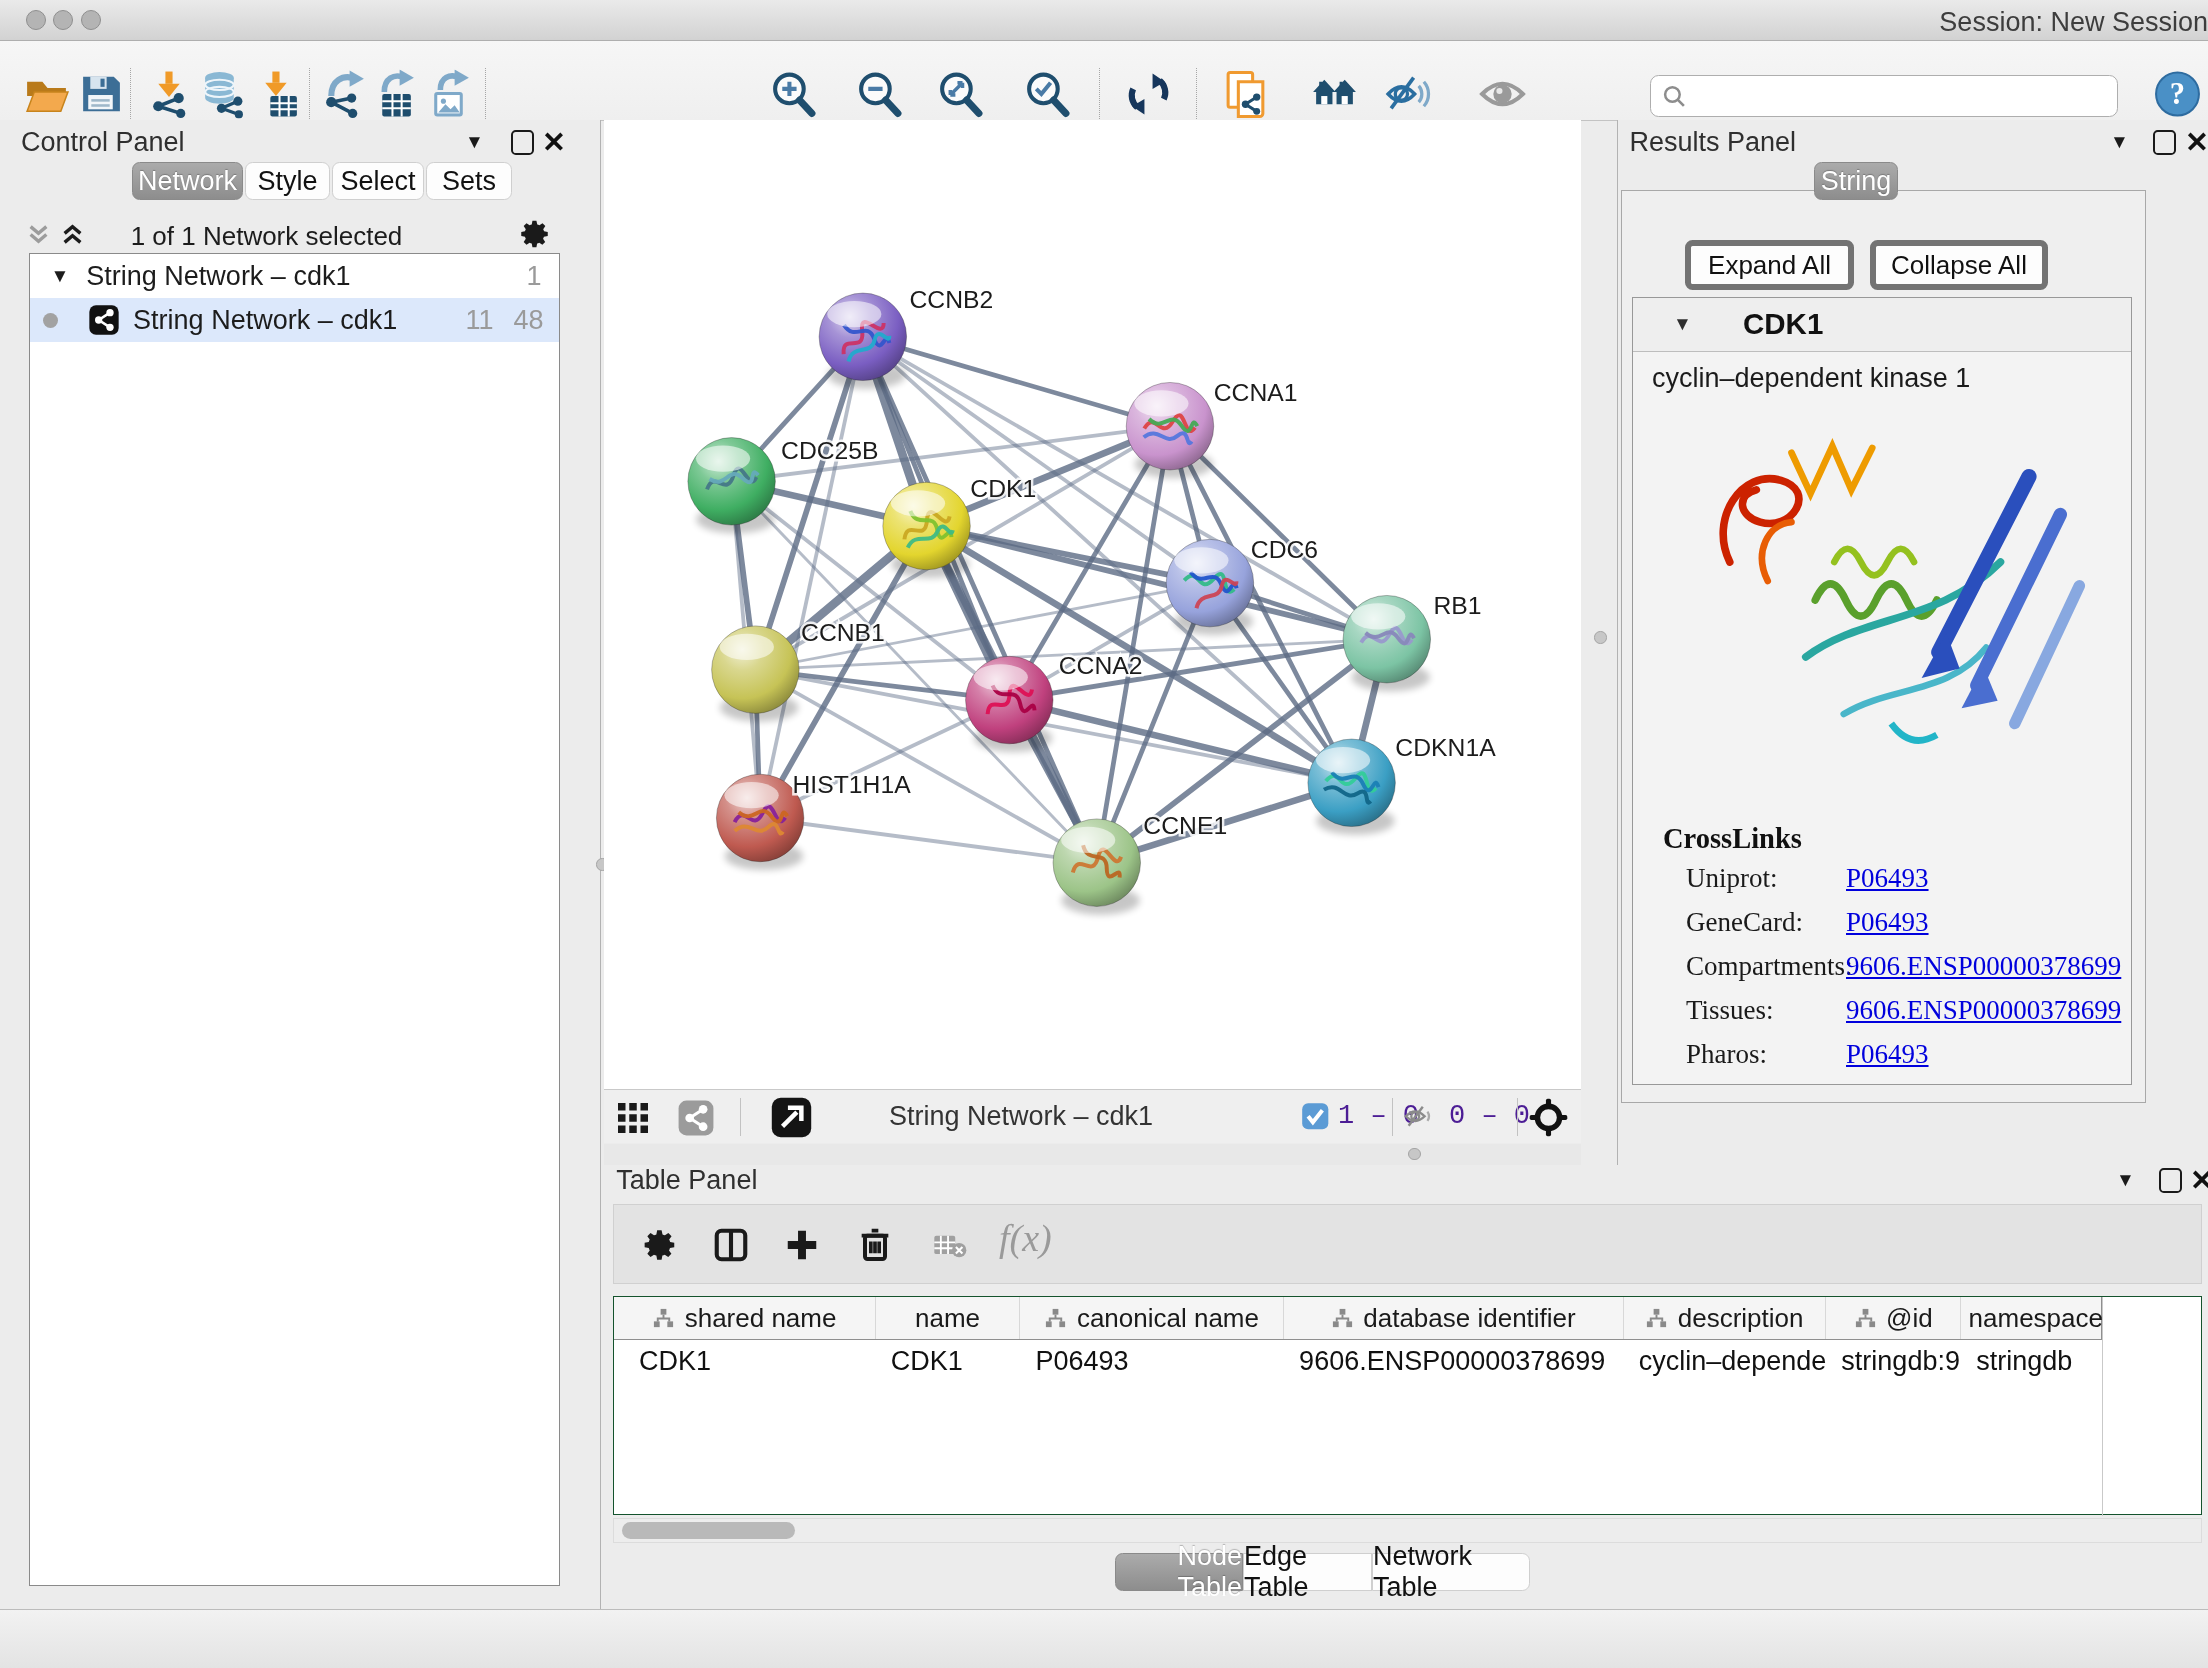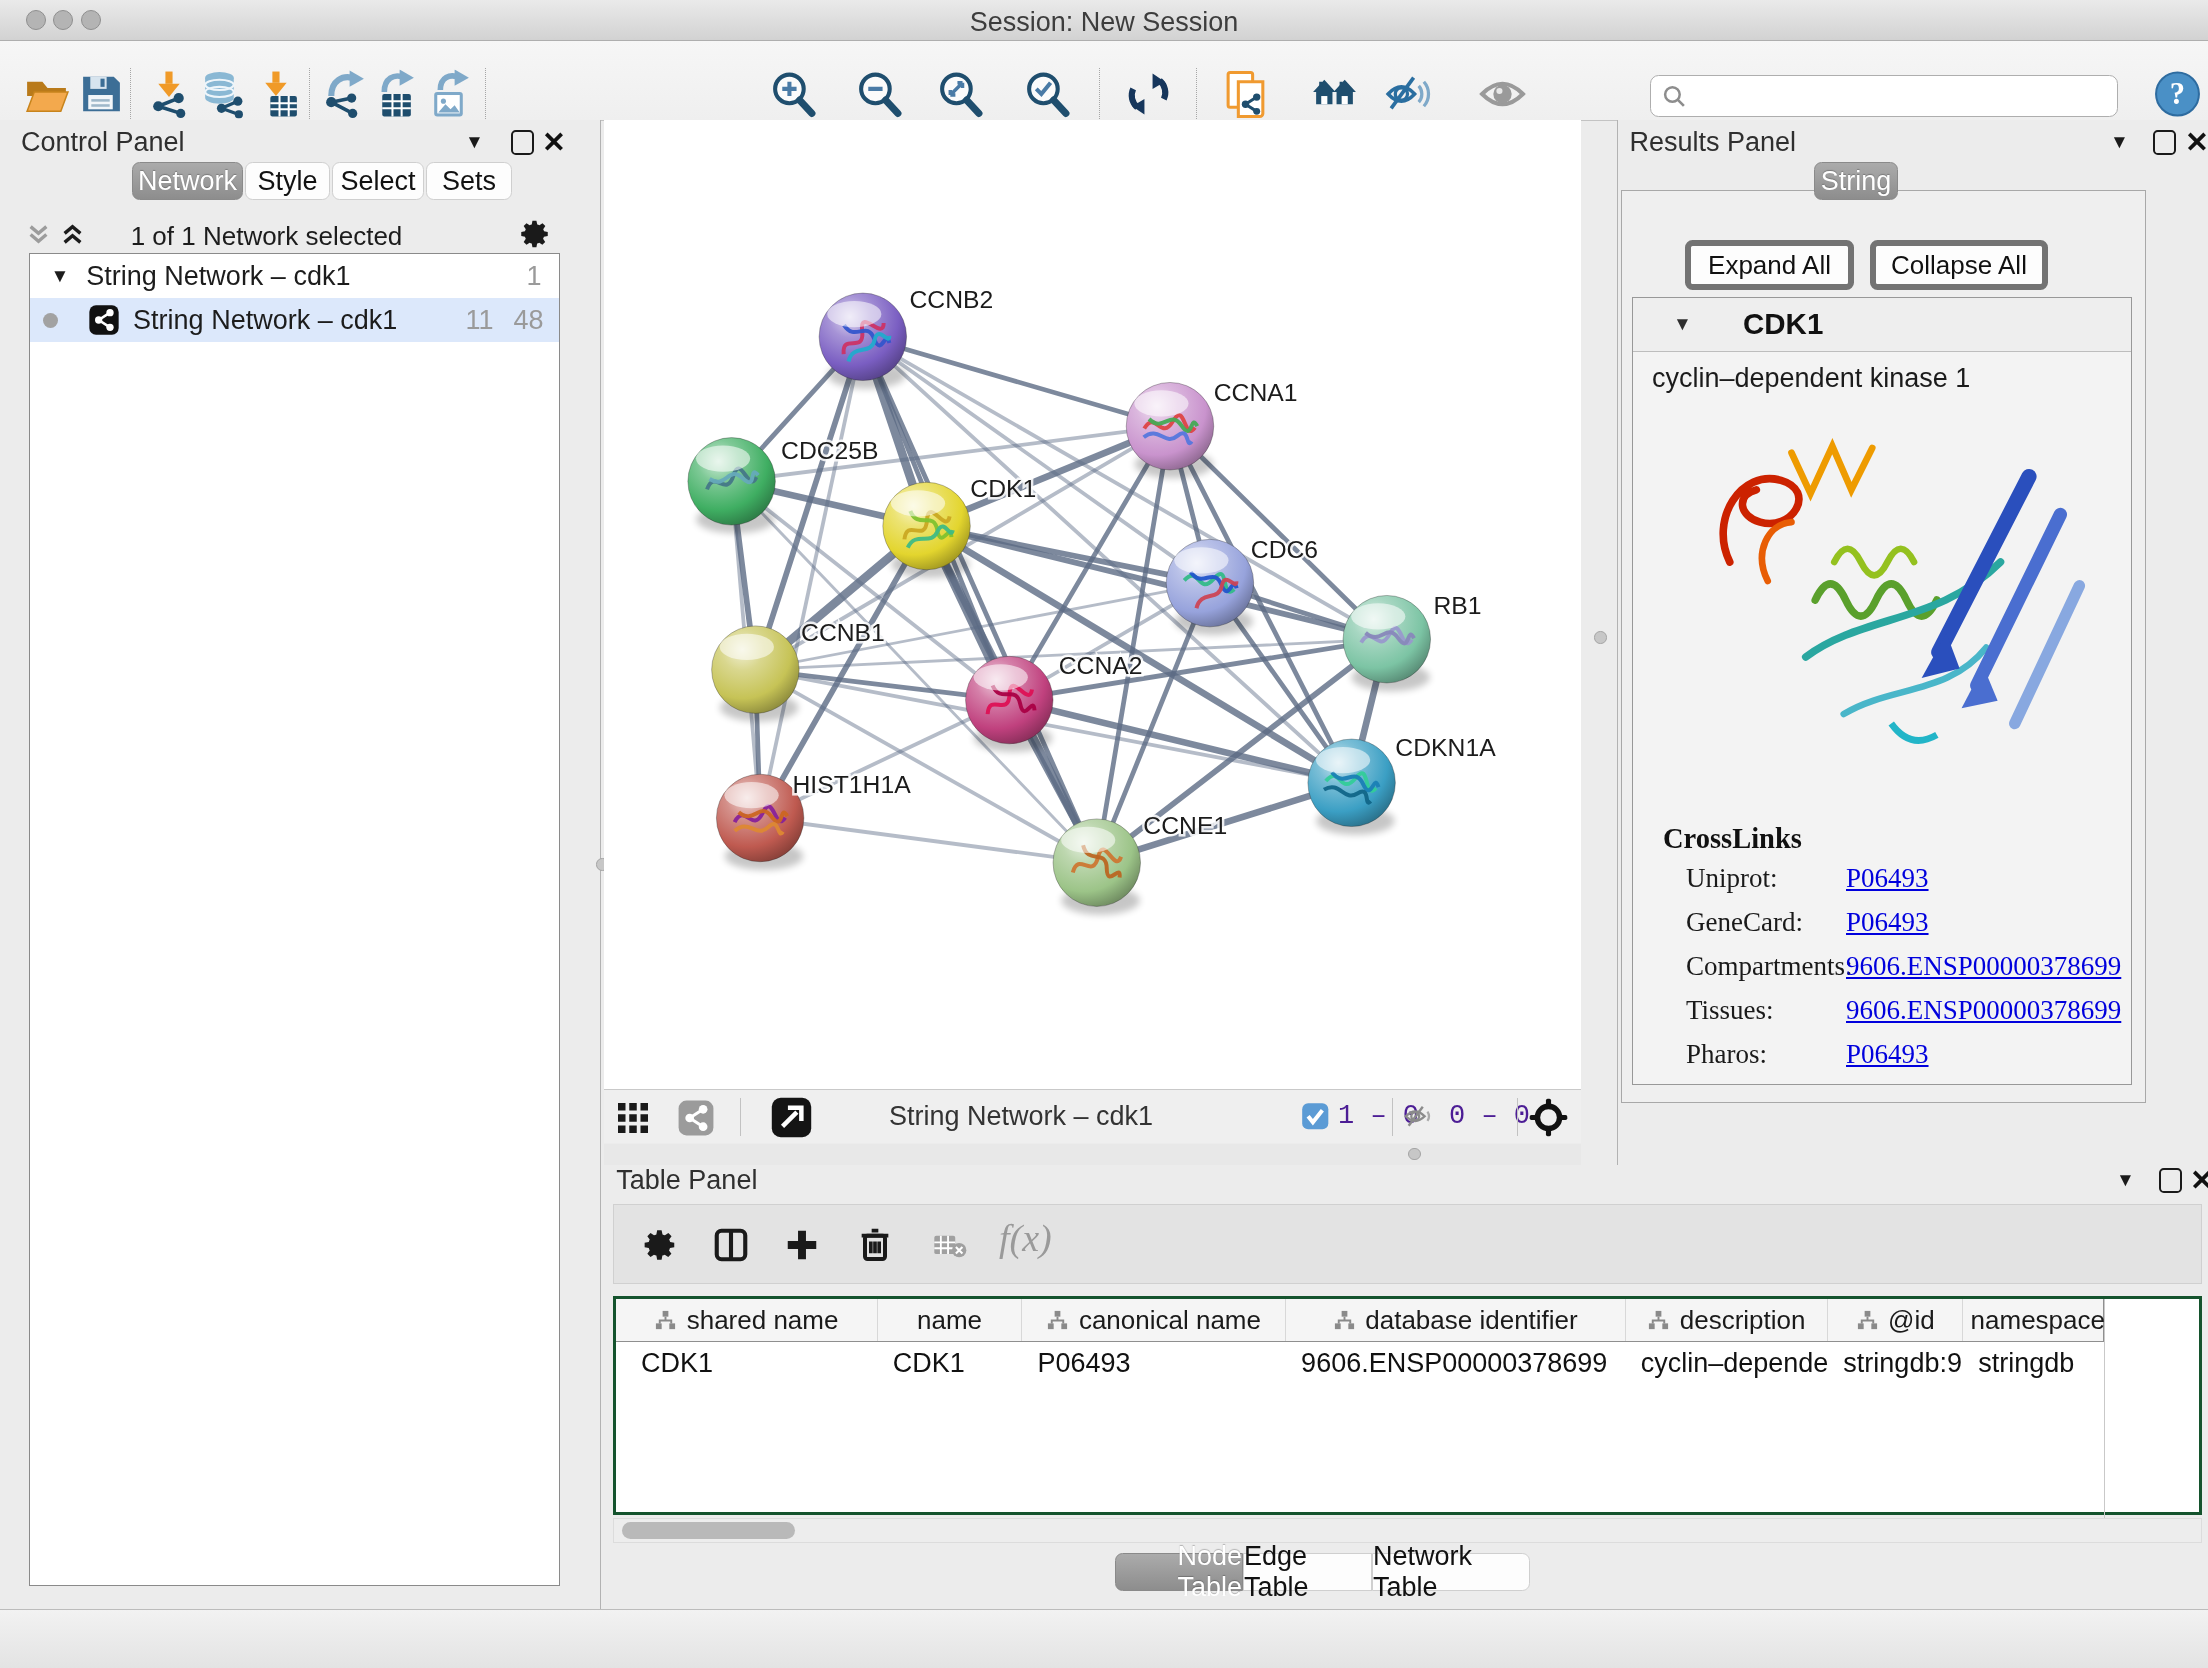--- a/index.html
+++ b/index.html
@@ -7,21 +7,21 @@
     width:2208px;height:1668px;position:relative;overflow:hidden;
     background:#ececec;font-family:"Liberation Sans",sans-serif;color:#2e2e2e;
     -webkit-font-smoothing:antialiased;
   }
   .abs{position:absolute;}
 
   
   #titlebar{left:0;top:0;width:2208px;height:40px;
     background:linear-gradient(#eaeaea,#d2d2d2);border-bottom:1px solid #aeaeae;}
   .tl-dot{width:18px;height:18px;border-radius:50%;background:#b4b4b4;border:1px solid #8f8f8f;top:9.5px;}
-  #win-title{left:0;right:0;top:6.7px;text-align:center;font-size:27px;color:#3d3d3d;}
+  #win-title{left:0;right:0;top:6.7px;text-align:right;font-size:27px;color:#3d3d3d;}
 
   
   #toolbar{left:0;top:41px;width:2208px;height:79px;background:linear-gradient(#f6f6f6,#efefef);
     border-bottom:1px solid #c3c3c3;}
   .tbtn{top:53px;transform:translateY(-50%);width:53px;height:53px;display:flex;align-items:center;justify-content:center;}
   .tbtn svg{width:49px;height:49px;}
   .tsep{top:27px;height:53px;border-left:1.9px dotted #a6a6a6;width:0;}
   #tb-search{left:1650px;top:34px;width:468px;height:42px;background:#fff;border:1px solid #aeaeae;
     border-radius:8.6px;display:flex;align-items:center;padding:0 11.4px;box-sizing:border-box;}
   #tb-search input{border:none;outline:none;font-size:25px;flex:1;margin-left:9.5px;font-family:"Liberation Sans",sans-serif;background:transparent;}
@@ -60,21 +60,21 @@
     display:flex;align-items:center;justify-content:center;color:#111;}
   #rp-inner{left:1632px;top:297px;width:500px;height:788px;background:#f3f3f3;border:1px solid #989898;box-sizing:border-box;}
   #rp-entry-header{left:0;top:0;width:100%;height:53px;border-bottom:1px solid #bdbdbd;background:#eeeeee;}
   .serif{font-family:"Liberation Serif",serif;}
   .xlink{color:#0000dd;text-decoration:underline;font-size:27px;}
   .xlabel{font-size:27px;color:#1a1a1a;}
 
   
   #table-panel{left:602px;top:1165px;width:1606px;height:444px;background:#ececec;}
   #tp-toolbar{left:613px;top:1204px;width:1589px;height:80px;background:#e3e3e3;border:1px solid #d0d0d0;box-sizing:border-box;}
-  #tp-scroll{left:613px;top:1296px;width:1589px;height:219px;background:#fff;border:3px solid #14532d;box-sizing:border-box;}
+  #tp-scroll{left:613px;top:1296px;width:1589px;height:219px;background:#fff;border:1px solid #14532d;box-sizing:border-box;}
   #tp-table{left:0;top:0;width:1488px;}
   .th-row{display:flex;height:43px;background:#f5f5f5;border-bottom:1.9px solid #8f8f8f;box-sizing:border-box;}
   .th{display:flex;align-items:center;justify-content:center;gap:9.5px;font-size:26px;color:#1a1a1a;
     border-right:1px solid #d8d8d8;box-sizing:border-box;height:100%;}
   .td-row{display:flex;height:42px;}
   .td{display:flex;align-items:center;font-size:27px;color:#111;box-sizing:border-box;padding-left:15px;
     white-space:nowrap;overflow:hidden;}
   #tp-hscroll{left:613px;top:1518px;width:1589px;height:25px;background:#ededed;border:1px solid #dcdcdc;box-sizing:border-box;}
   #tp-hthumb{left:7.6px;top:2.9px;width:173px;height:17px;background:#b9b9b9;border-radius:8.6px;}
   #tp-tabs{left:1115px;top:1553px;height:41px;display:flex;}

